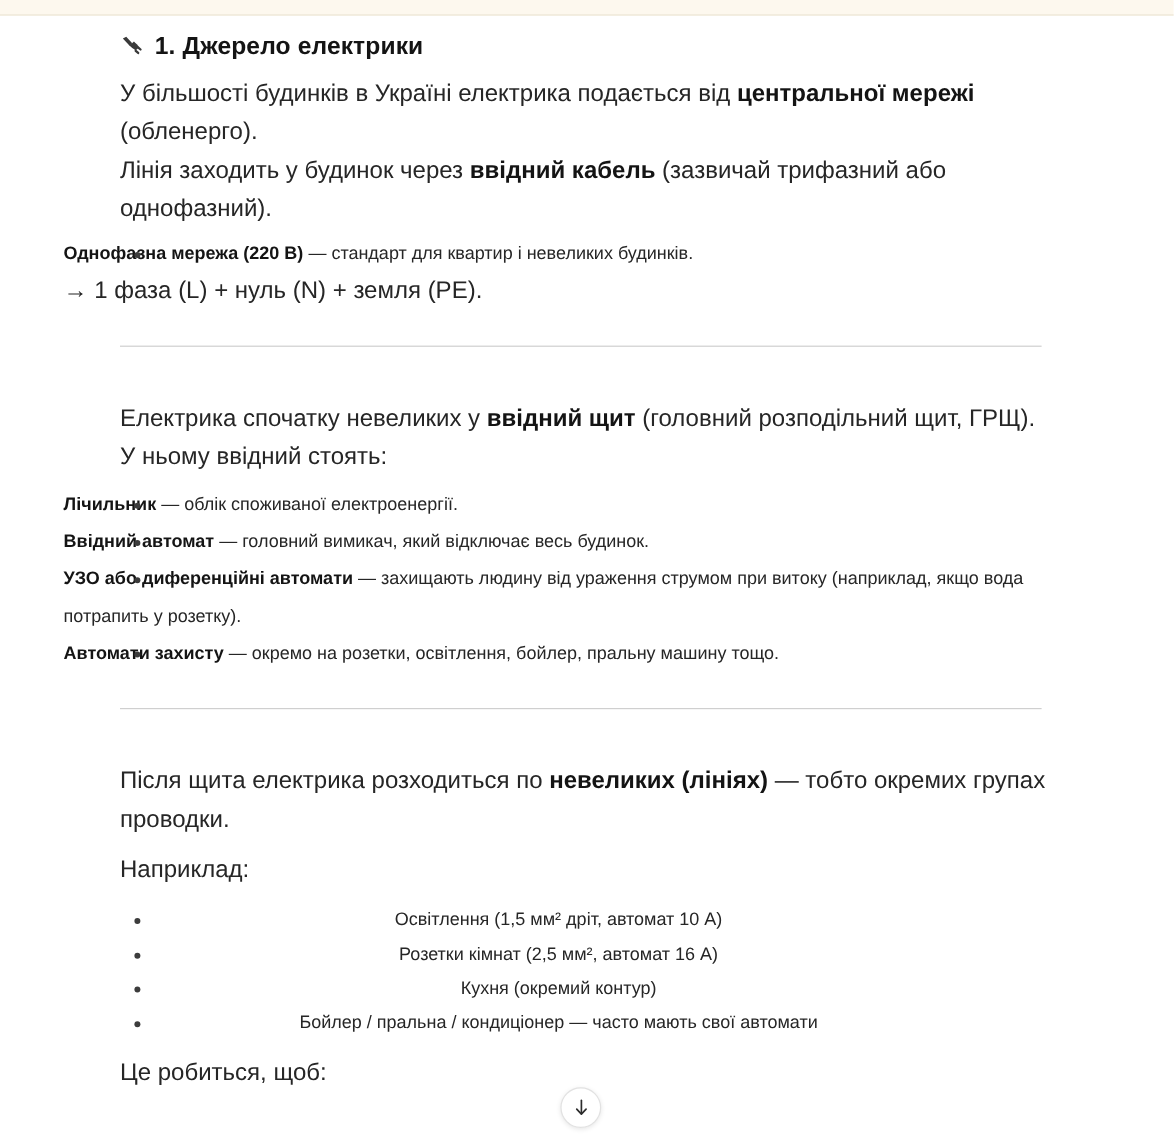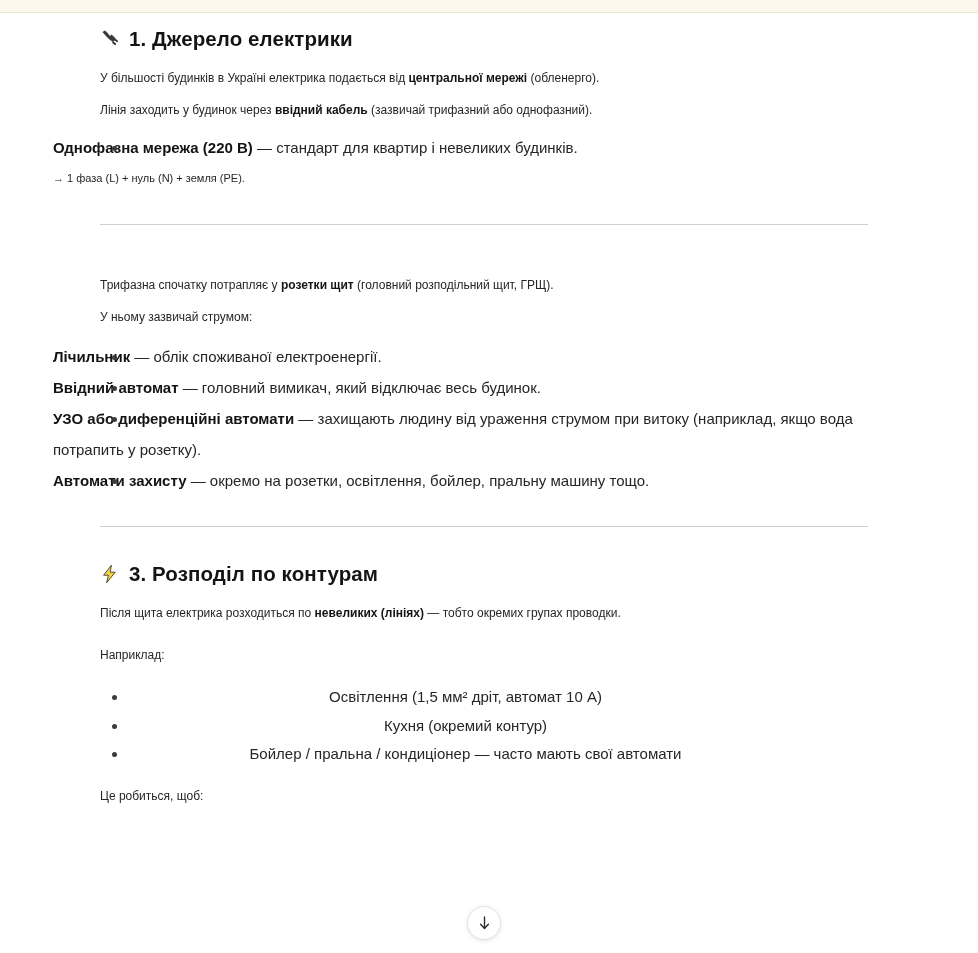--- a/index.html
+++ b/index.html
@@ -71,21 +71,21 @@
     height: 20px;
     flex: 0 0 auto;
     position: relative;
     top: 0px;
   }
   .sec-icon svg { display: block; }
 
   p.para {
     margin: 0;
     padding: 0 100px 0 100px;
-    font-size: 12px;
+    font-size: 20px;
     line-height: 32px;
     color: #262626;
   }
   p.para.tight { line-height: 30px; }
 
   b, strong { font-weight: bold; color: #141414; }
 
   ul.bullets {
     margin: 0;
     padding: 0 100px 0 0;
@@ -106,21 +106,21 @@
     width: 5px;
     height: 5px;
     border-radius: 50%;
     background: #3c3c3c;
   }
   ul.bullets.compact > li { line-height: 28.5px; text-align: center; }
   ul.bullets.compact > li::before { top: 12px; }
 
   .sub-line {
     display: block;
-    font-size: 11px;
+    font-size: 20px;
     line-height: 31px;
     color: #262626;
     padding-left: 0px;
   }
 
   hr.divider {
     border: none;
     border-top: 1px solid #cfcfcf;
     margin: 0 110px 0 100px;
     height: 0;
@@ -192,22 +192,22 @@
       </ul>
 
       <div class="sp-30"></div>
       <hr class="divider">
       <div class="sp-34"></div>
     </section>
 
     <section class="section">
       <div class="sp-10"></div>
 
-      <p class="para"><span>Трифазна спочатку потрапляє у </span><b>розетки щит</b><span> (головний розподільний щит, ГРЩ).</span></p>
-      <p class="para"><span>У ньому зазвичай струмом:</span></p>
+      <p class="para"><span>Електрика спочатку невеликих у </span><b>ввідний щит</b><span> (головний розподільний щит, ГРЩ).</span></p>
+      <p class="para"><span>У ньому ввідний стоять:</span></p>
 
       <div class="sp-8"></div>
 
       <ul class="bullets">
         <li>
           <span><b>Лічильник</b><span> — облік споживаної електроенергії.</span></span>
         </li>
         <li>
           <span><b>Ввідний автомат</b><span> — головний вимикач, який відключає весь будинок.</span></span>
         </li>
@@ -218,39 +218,34 @@
           <span><b>Автомати захисту</b><span> — окремо на розетки, освітлення, бойлер, пральну машину тощо.</span></span>
         </li>
       </ul>
 
       <div class="sp-30"></div>
       <hr class="divider">
       <div class="sp-34"></div>
     </section>
 
     <section class="section">
-      <h2 class="section-title">
-        <span class="sec-icon">
-          <svg width="20" height="20" viewBox="0 0 20 20" aria-hidden="true">
-            <path d="M11.4 1.2 L3.6 11.2 L8.4 11.2 L6.6 18.8 L15.2 8.2 L10.2 8.2 Z" fill="#f6d53a" stroke="#3a3a3a" stroke-width="0.9" stroke-linejoin="round"></path>
-          </svg>
-        </span>
-        <span>3. Розподіл по контурам</span>
-      </h2>
       <div class="sp-10"></div>
 
       <p class="para"><span>Після щита електрика розходиться по </span><b>невеликих (лініях)</b><span> — тобто окремих групах проводки.</span></p>
       <div class="sp-10"></div>
       <p class="para"><span>Наприклад:</span></p>
 
       <div class="sp-12"></div>
 
       <ul class="bullets compact">
         <li>
           <span><span>Освітлення (1,5 мм² дріт, автомат 10 А)</span></span>
+        </li>
+        <li>
+          <span><span>Розетки кімнат (2,5 мм², автомат 16 А)</span></span>
         </li>
         <li>
           <span><span>Кухня (окремий контур)</span></span>
         </li>
         <li>
           <span><span>Бойлер / пральна / кондиціонер — часто мають свої автомати</span></span>
         </li>
       </ul>
 
       <div class="sp-12"></div>

